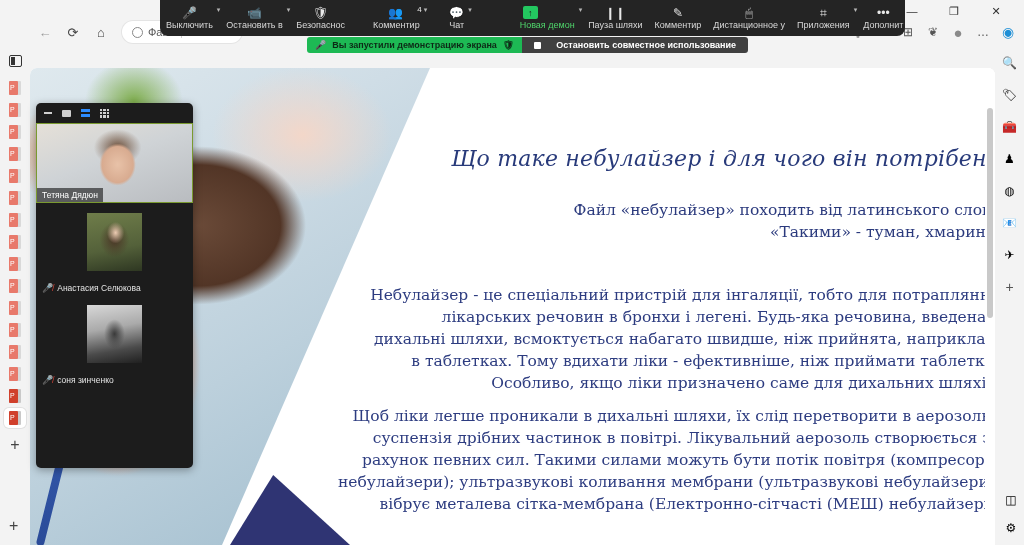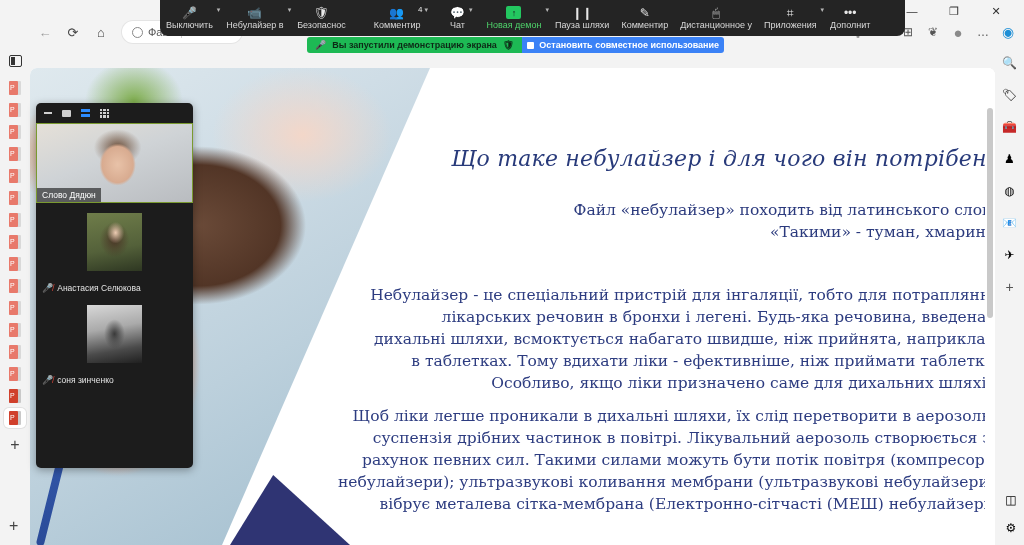--- a/index.html
+++ b/index.html
@@ -185,40 +185,40 @@
     position: absolute; left: 160px; top: 0; width: 745px; height: 36px;
     background: #242424; border-radius: 0 0 8px 8px; display: flex; align-items: center;
     z-index: 20;
   }
   .zitem {
     height: 36px; display: flex; flex-direction: column; align-items: center; justify-content: center;
     color: #d9d9d9; font-size: 9px; gap: 1px; padding: 0 6px; position: relative;
   }
   .zitem .zico { font-size: 12px; line-height: 12px; color: #e8e8e8; }
   .zitem .zlbl { white-space: nowrap; text-align: right; }
-  .zitem.green .zlbl { color: #4fd46b; }
+  .zitem.green .zlbl { color: #4fd46b; margin-left: 34px; }
   .zcaret { color: #b5b5b5; font-size: 7px; align-self: flex-start; margin-top: 6px; margin-left: -2px; }
   .zbadge { position: absolute; top: 5px; right: 4px; font-size: 8px; color: #e8e8e8; }
   .share-ic {
     width: 15px; height: 13px; background: #23c760; border-radius: 2px;
     display: flex; align-items: center; justify-content: center; color: #1a1a1a; font-size: 9px;
   }
 
   
   .sharebar {
     position: absolute; left: 307px; top: 37px; height: 16px; display: flex; z-index: 21;
     border-radius: 3px; overflow: hidden;
   }
   .share-left {
     background: #1db954; display: flex; align-items: center; gap: 6px;
     padding: 0 8px; font-size: 9px; color: #0d2a16; font-weight: bold;
   }
   .share-right {
-    background: #3b82f6; display: flex; align-items: center; gap: 5px;
-    padding: 0 5px; font-size: 9px; color: #fff; font-weight: bold;
+    background: #404040; display: flex; align-items: center; gap: 15px;
+    padding: 0 12px; font-size: 9px; color: #fff; font-weight: bold;
   }
   .stop-sq { width: 7px; height: 7px; background: #fff; border-radius: 1px; }
 
   
   .filmstrip {
     position: absolute; left: 36px; top: 103px; width: 157px; height: 365px;
     background: #1c1c1c; border-radius: 5px; z-index: 15; overflow: hidden;
     box-shadow: 0 2px 8px rgba(0,0,0,.35);
   }
   .fs-head { height: 20px; display: flex; align-items: center; gap: 10px; padding-left: 8px; }
@@ -407,21 +407,21 @@
   <div class="bl-plus">+</div>
 
   <div class="zoombar">
     <div class="zitem">
       <span class="zico">🎤</span>
       <span class="zlbl">Выключить</span>
     </div>
     <div class="zcaret">▾</div>
     <div class="zitem">
       <span class="zico">📹</span>
-      <span class="zlbl">Небулайзер в</span>
+      <span class="zlbl">Остановить в</span>
     </div>
     <div class="zcaret">▾</div>
     <div class="zitem">
       <span class="zico">🛡</span>
       <span class="zlbl">Безопаснос</span>
     </div>
     <div class="zitem" style="padding-left:22px;">
       <span class="zico">👥</span>
       <span class="zbadge">4</span>
       <span class="zlbl">Комментир</span>
@@ -489,21 +489,21 @@
           <i></i>
           <i></i>
           <i></i>
           <i></i>
         </span>
     </div>
 
     <div class="tile big">
       <div class="vid p1"></div>
       <div class="namechip">
-        <span>Слово Дядюн</span>
+        <span>Тетяна Дядюн</span>
       </div>
     </div>
 
 
     <div class="tile small" style="height:78px;">
       <div class="photo-thumb p3"></div>
     </div>
     <div class="name-row">
       <span class="mute-ic">🎤̸</span>
       <span>Анастасия Селюкова</span>

